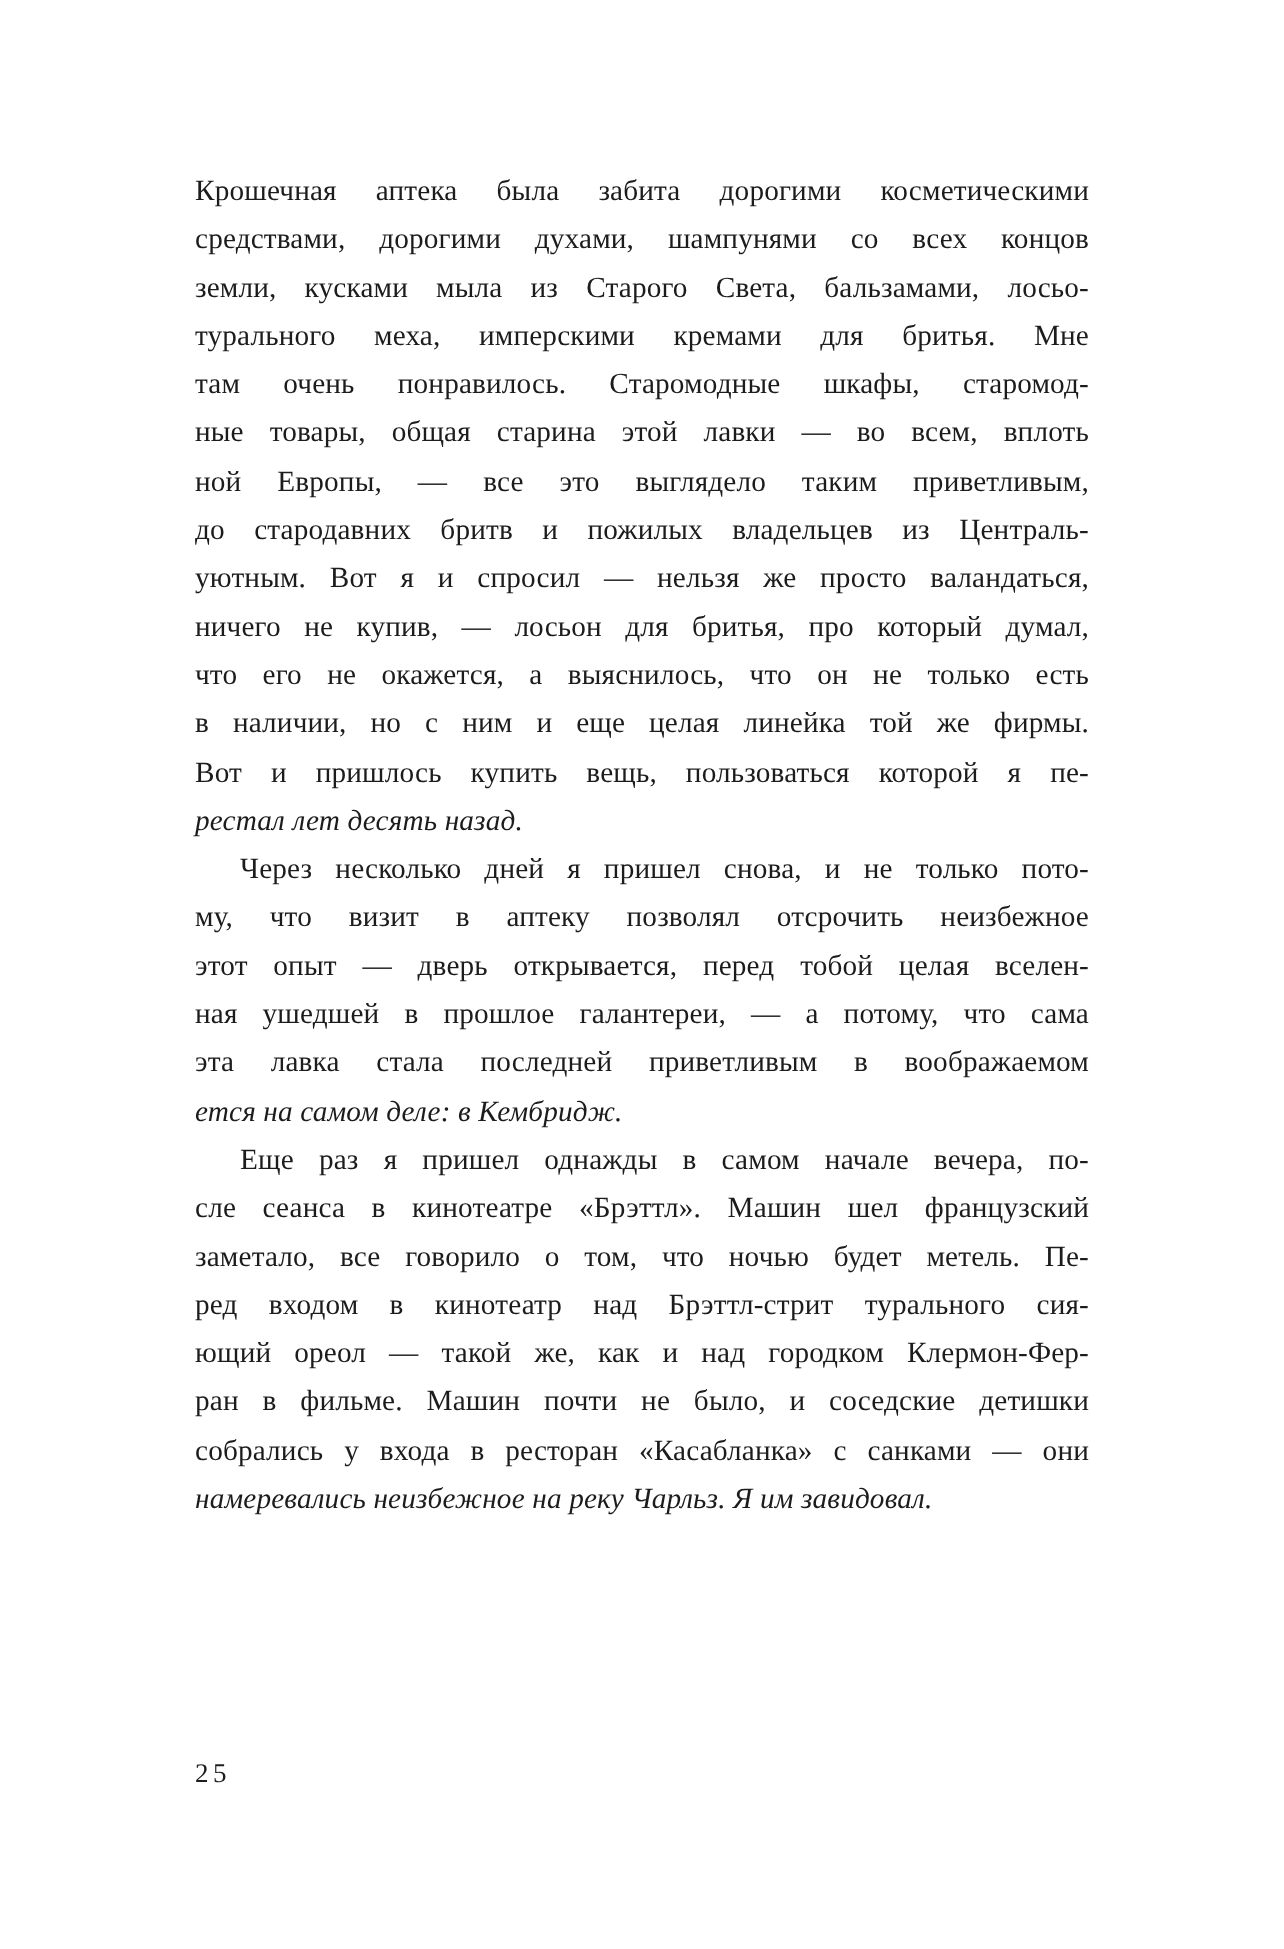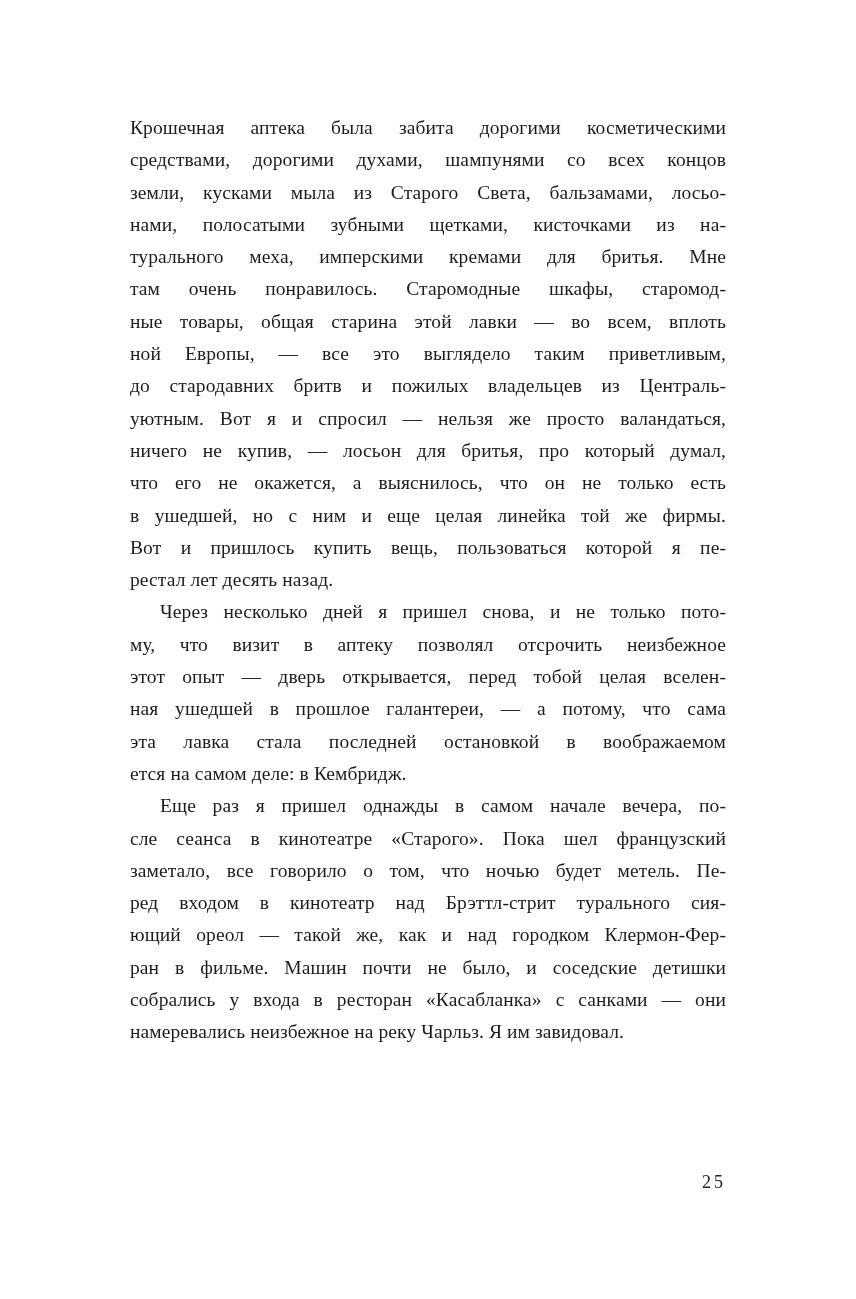--- a/index.html
+++ b/index.html
@@ -33,68 +33,67 @@
     margin: 0;
   }
   .line {
     text-align: justify;
     text-align-last: justify;
     text-justify: inter-word;
     white-space: normal;
   }
   .line.last {
     text-align-last: left;
+    font-style: italic;
   }
   .line.indent {
     padding-left: 30px;
   }
   .page-number {
     position: absolute;
     left: 130px;
     top: 1172px;
     width: 596px;
-    text-align: right;
     font-size: 18px;
     letter-spacing: 3px;
     color: #1c1c1c;
   }
 </style>
 </head>
 <body>
 
 <div class="page">
   <div class="text-block" id="text-block">
       <div class="paragraph">
         <div class="line">Крошечная аптека была забита дорогими косметическими</div>
         <div class="line">средствами, дорогими духами, шампунями со всех концов</div>
         <div class="line">земли, кусками мыла из Старого Света, бальзамами, лосьо-</div>
-        <div class="line">нами, полосатыми зубными щетками, кисточками из на-</div>
         <div class="line">турального меха, имперскими кремами для бритья. Мне</div>
         <div class="line">там очень понравилось. Старомодные шкафы, старомод-</div>
         <div class="line">ные товары, общая старина этой лавки — во всем, вплоть</div>
         <div class="line">ной Европы, — все это выглядело таким приветливым,</div>
         <div class="line">до стародавних бритв и пожилых владельцев из Централь-</div>
         <div class="line">уютным. Вот я и спросил — нельзя же просто валандаться,</div>
         <div class="line">ничего не купив, — лосьон для бритья, про который думал,</div>
         <div class="line">что его не окажется, а выяснилось, что он не только есть</div>
-        <div class="line">в ушедшей, но с ним и еще целая линейка той же фирмы.</div>
+        <div class="line">в наличии, но с ним и еще целая линейка той же фирмы.</div>
         <div class="line">Вот и пришлось купить вещь, пользоваться которой я пе-</div>
         <div class="line last">рестал лет десять назад.</div>
       </div>
       <div class="paragraph">
         <div class="line indent">Через несколько дней я пришел снова, и не только пото-</div>
         <div class="line">му, что визит в аптеку позволял отсрочить неизбежное</div>
         <div class="line">этот опыт — дверь открывается, перед тобой целая вселен-</div>
         <div class="line">ная ушедшей в прошлое галантереи, — а потому, что сама</div>
-        <div class="line">эта лавка стала последней остановкой в воображаемом</div>
+        <div class="line">эта лавка стала последней приветливым в воображаемом</div>
         <div class="line last">ется на самом деле: в Кембридж.</div>
       </div>
       <div class="paragraph">
         <div class="line indent">Еще раз я пришел однажды в самом начале вечера, по-</div>
-        <div class="line">сле сеанса в кинотеатре «Старого». Пока шел французский</div>
+        <div class="line">сле сеанса в кинотеатре «Брэттл». Машин шел французский</div>
         <div class="line">заметало, все говорило о том, что ночью будет метель. Пе-</div>
         <div class="line">ред входом в кинотеатр над Брэттл-стрит турального сия-</div>
         <div class="line">ющий ореол — такой же, как и над городком Клермон-Фер-</div>
         <div class="line">ран в фильме. Машин почти не было, и соседские детишки</div>
         <div class="line">собрались у входа в ресторан «Касабланка» с санками — они</div>
         <div class="line last">намеревались неизбежное на реку Чарльз. Я им завидовал.</div>
       </div>
     </div>
   <div class="page-number">25</div>
 </div>

